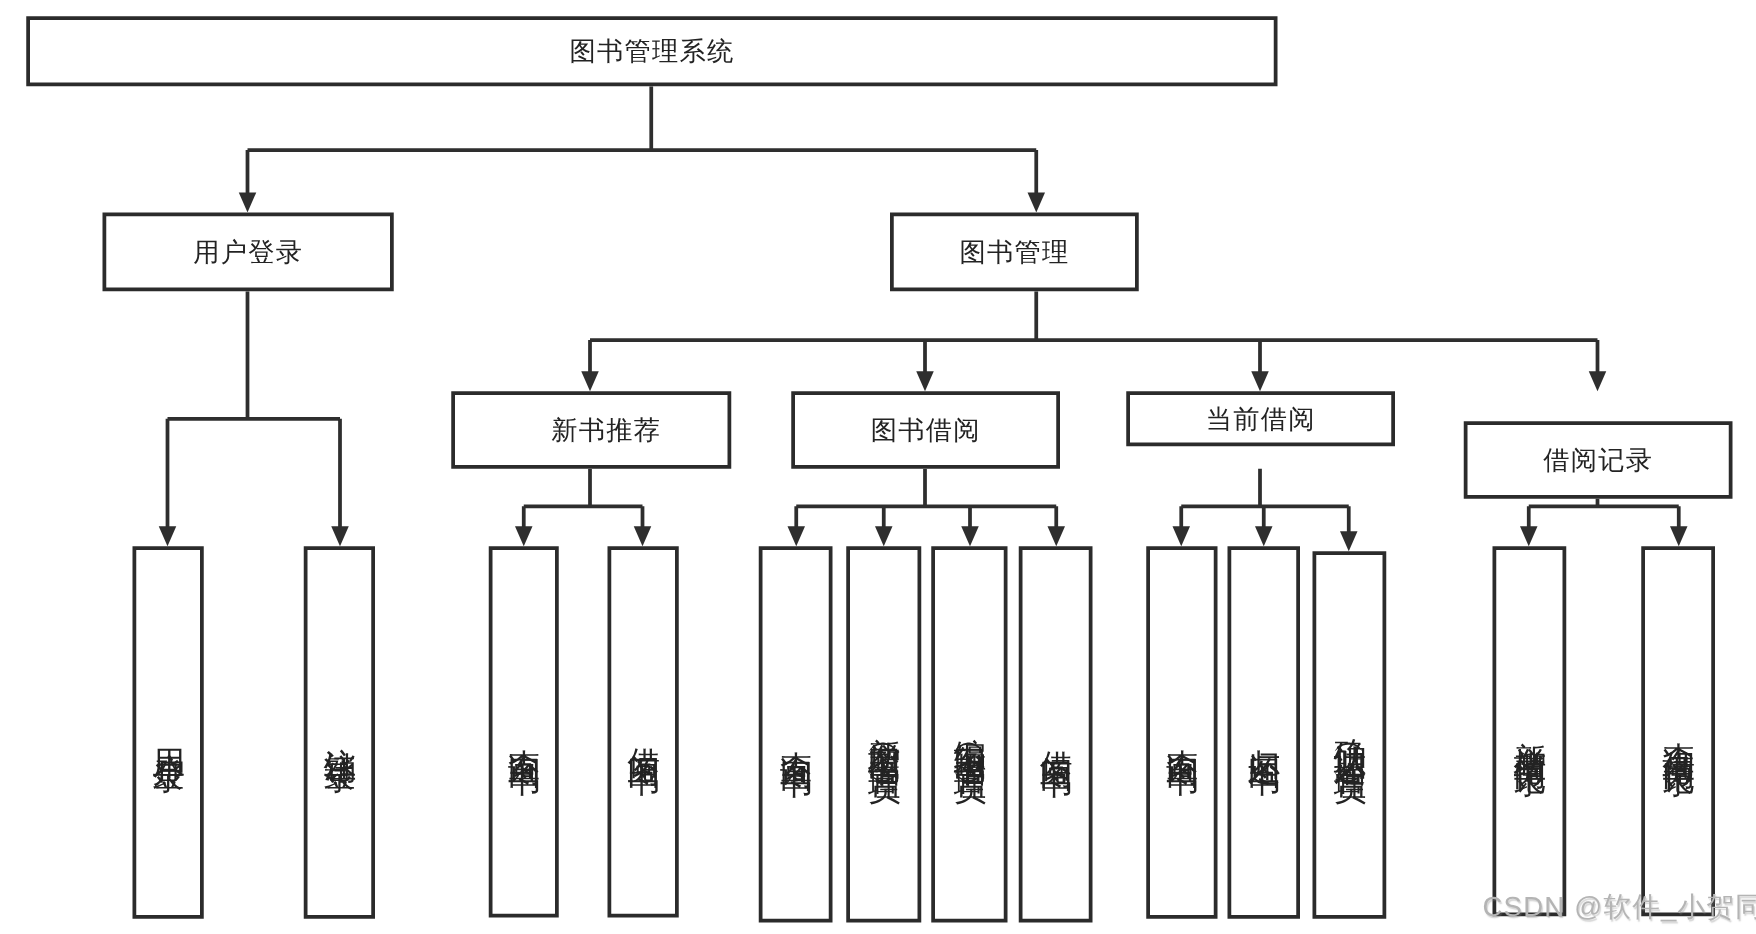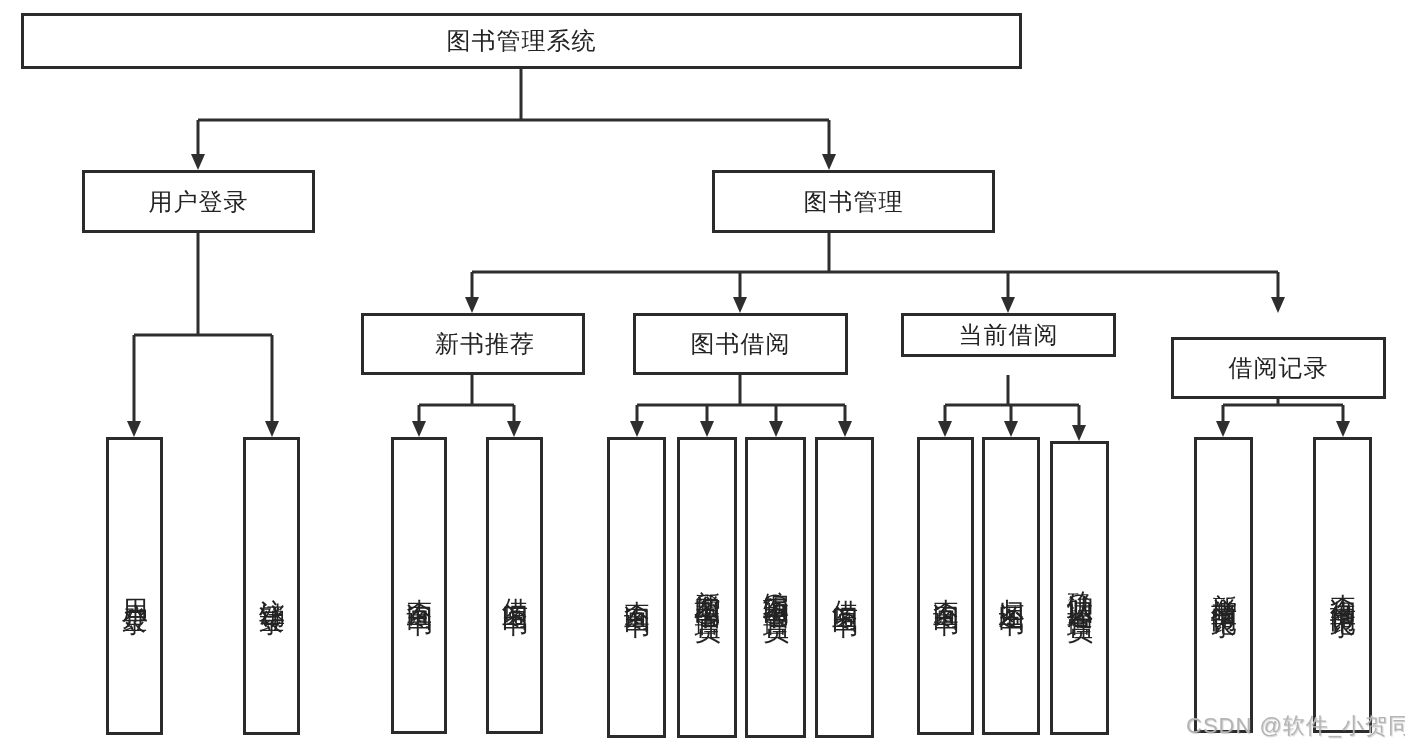--- a/index.html
+++ b/index.html
@@ -30,21 +30,21 @@
     box-sizing: border-box;
     background: #ffffff;
     border: 3px solid #2b2b2b;
     display: flex;
     align-items: center;
     justify-content: center;
     z-index: 2;
     color: #232323;
   }
   .hbox .label {
-    font-size: 24px;
+    font-size: 21px;
     letter-spacing: 1px;
     white-space: nowrap;
     color: #232323;
   }
   .vbox .label {
     writing-mode: vertical-rl;
     text-orientation: mixed;
     font-size: 26px;
     line-height: 1.15;
     letter-spacing: 4px;
@@ -111,21 +111,21 @@
     </g>
   </svg>
 
   <div class="node hbox" style="left:21px; top:13px; width:1001px; height:56px;">
     <span class="label">图书管理系统</span>
   </div>
 
   <div class="node hbox" style="left:82px; top:170px; width:233px; height:63px;">
     <span class="label">用户登录</span>
   </div>
-  <div class="node hbox" style="left:712px; top:170px; width:283px; height:63px;">
+  <div class="node hbox" style="left:712px; top:170px; width:199px; height:63px;">
     <span class="label">图书管理</span>
   </div>
 
   <div class="node hbox" style="left:361px; top:313px; width:224px; height:62px;padding-left:24px;">
     <span class="label">新书推荐</span>
   </div>
   <div class="node hbox" style="left:633px; top:313px; width:215px; height:62px;">
     <span class="label">图书借阅</span>
   </div>
   <div class="node hbox" style="left:901px; top:313px; width:215px; height:44px;">

